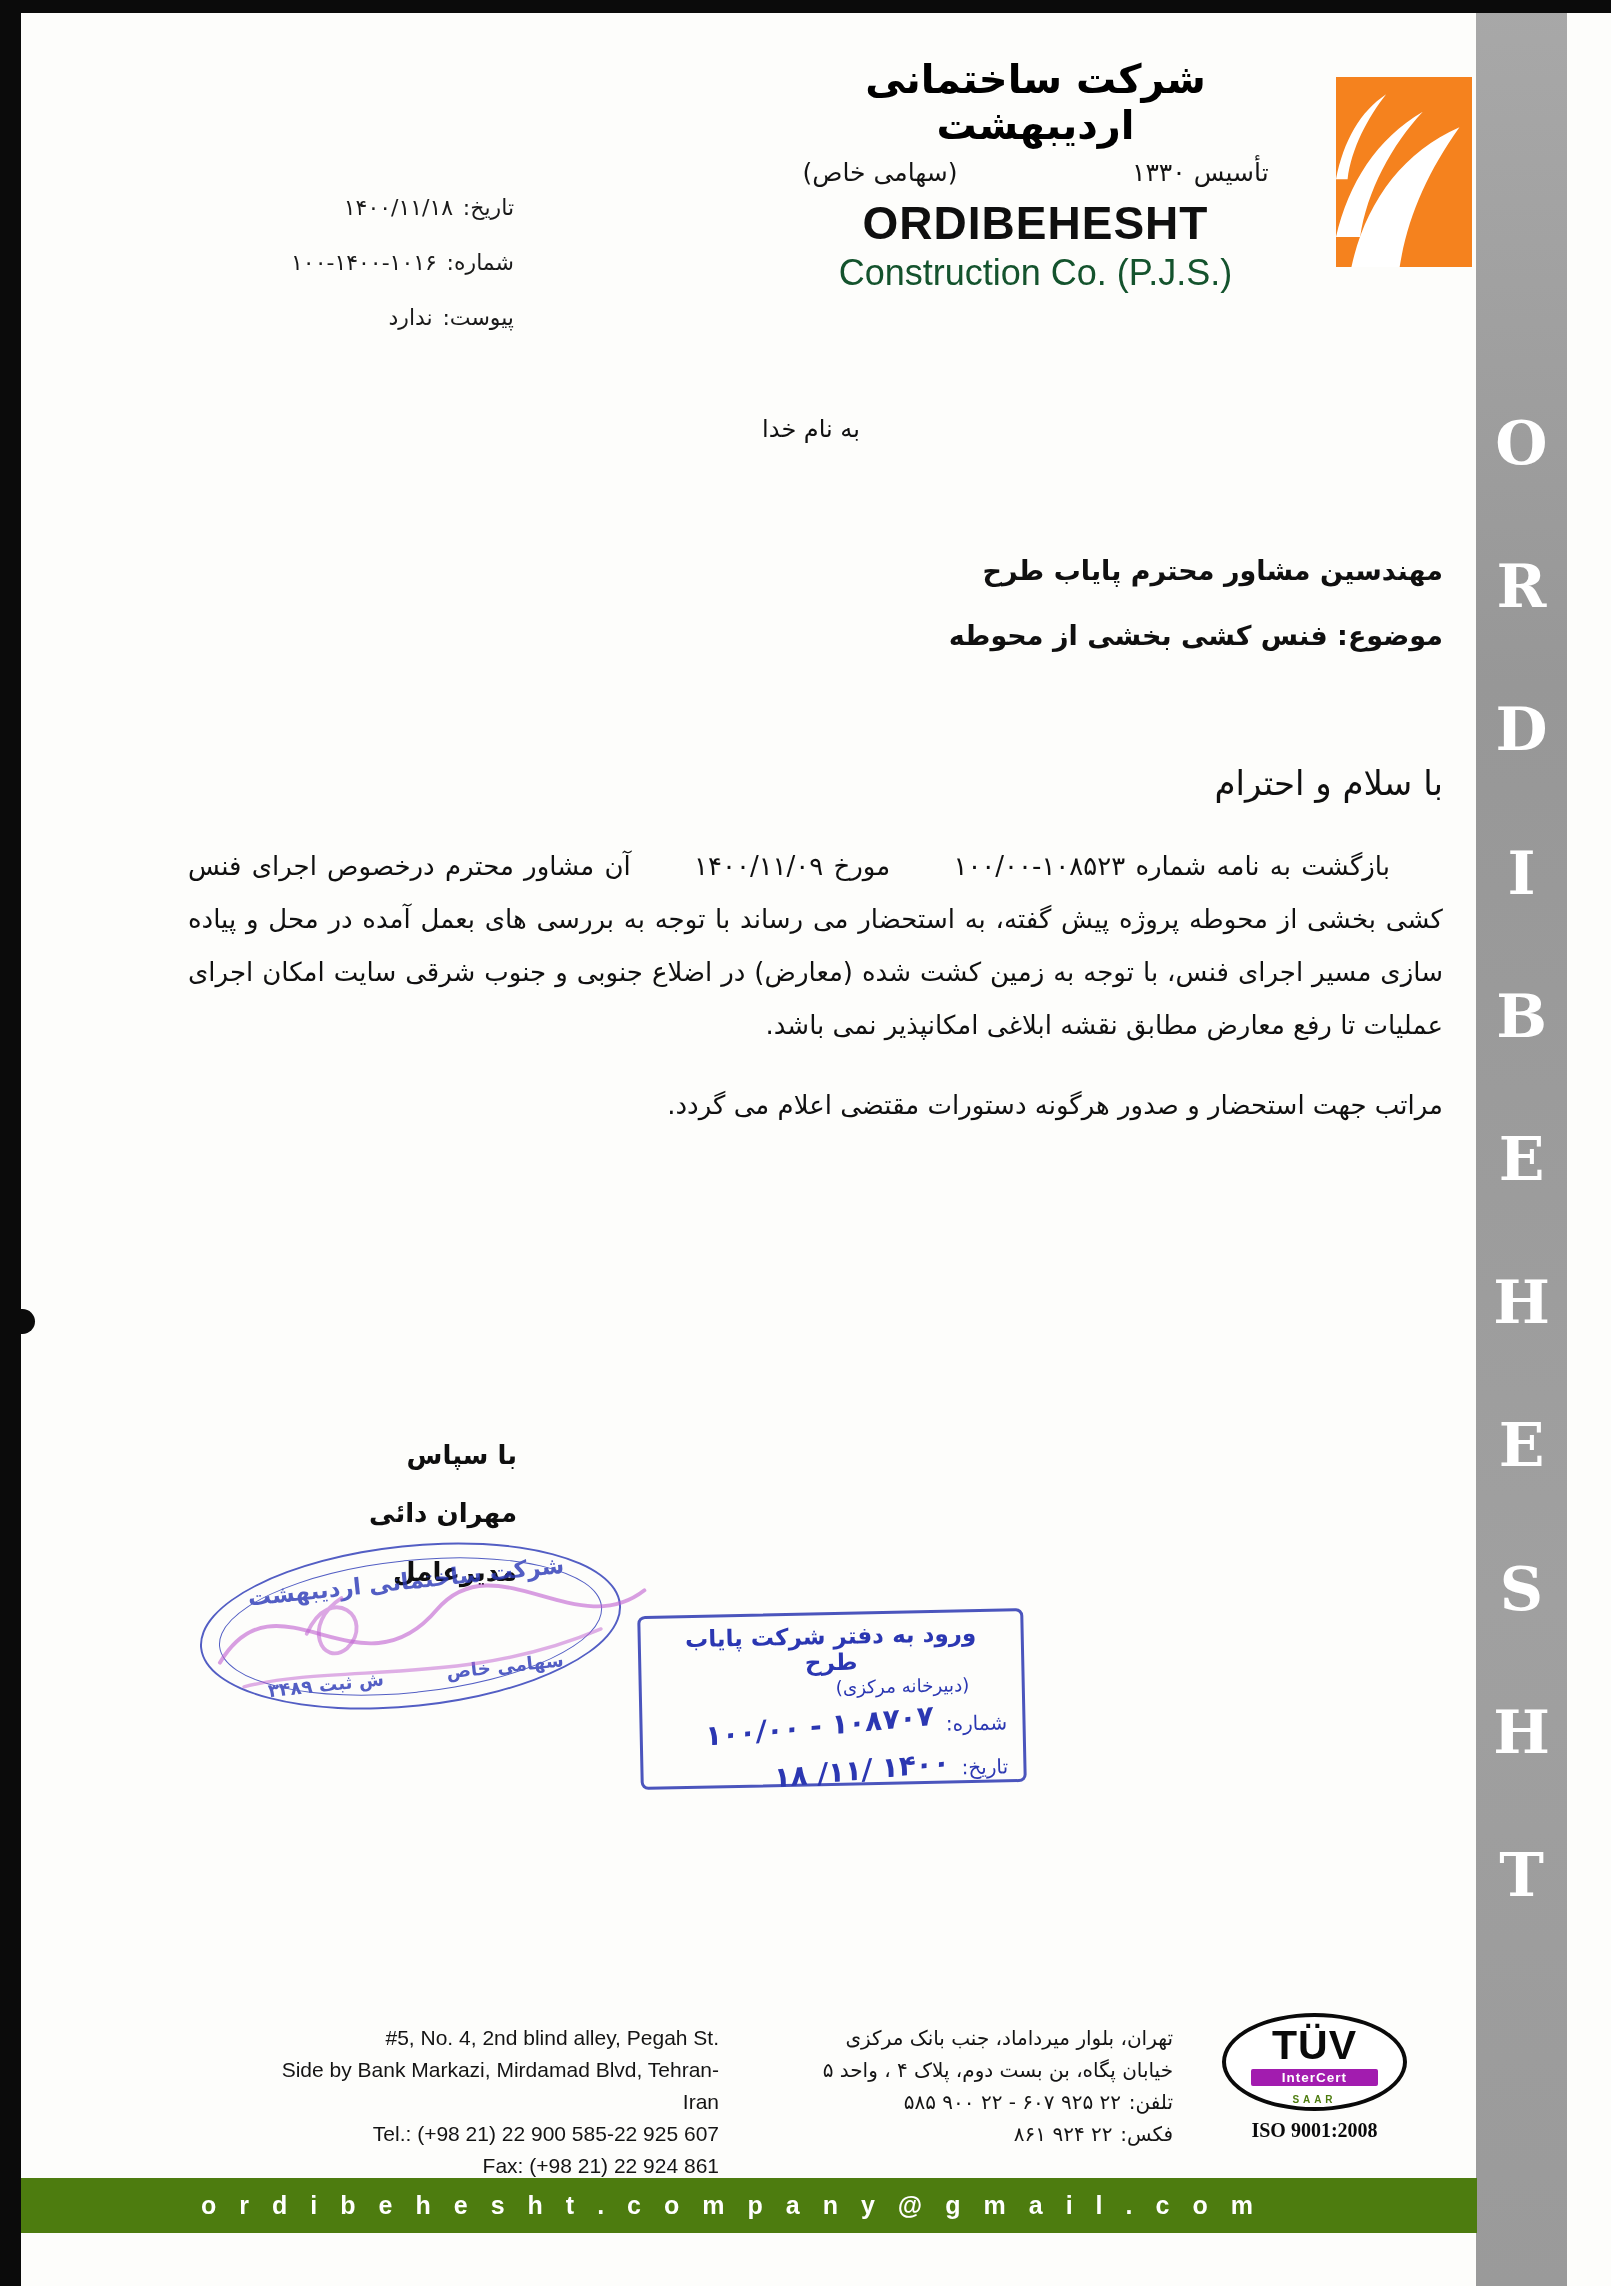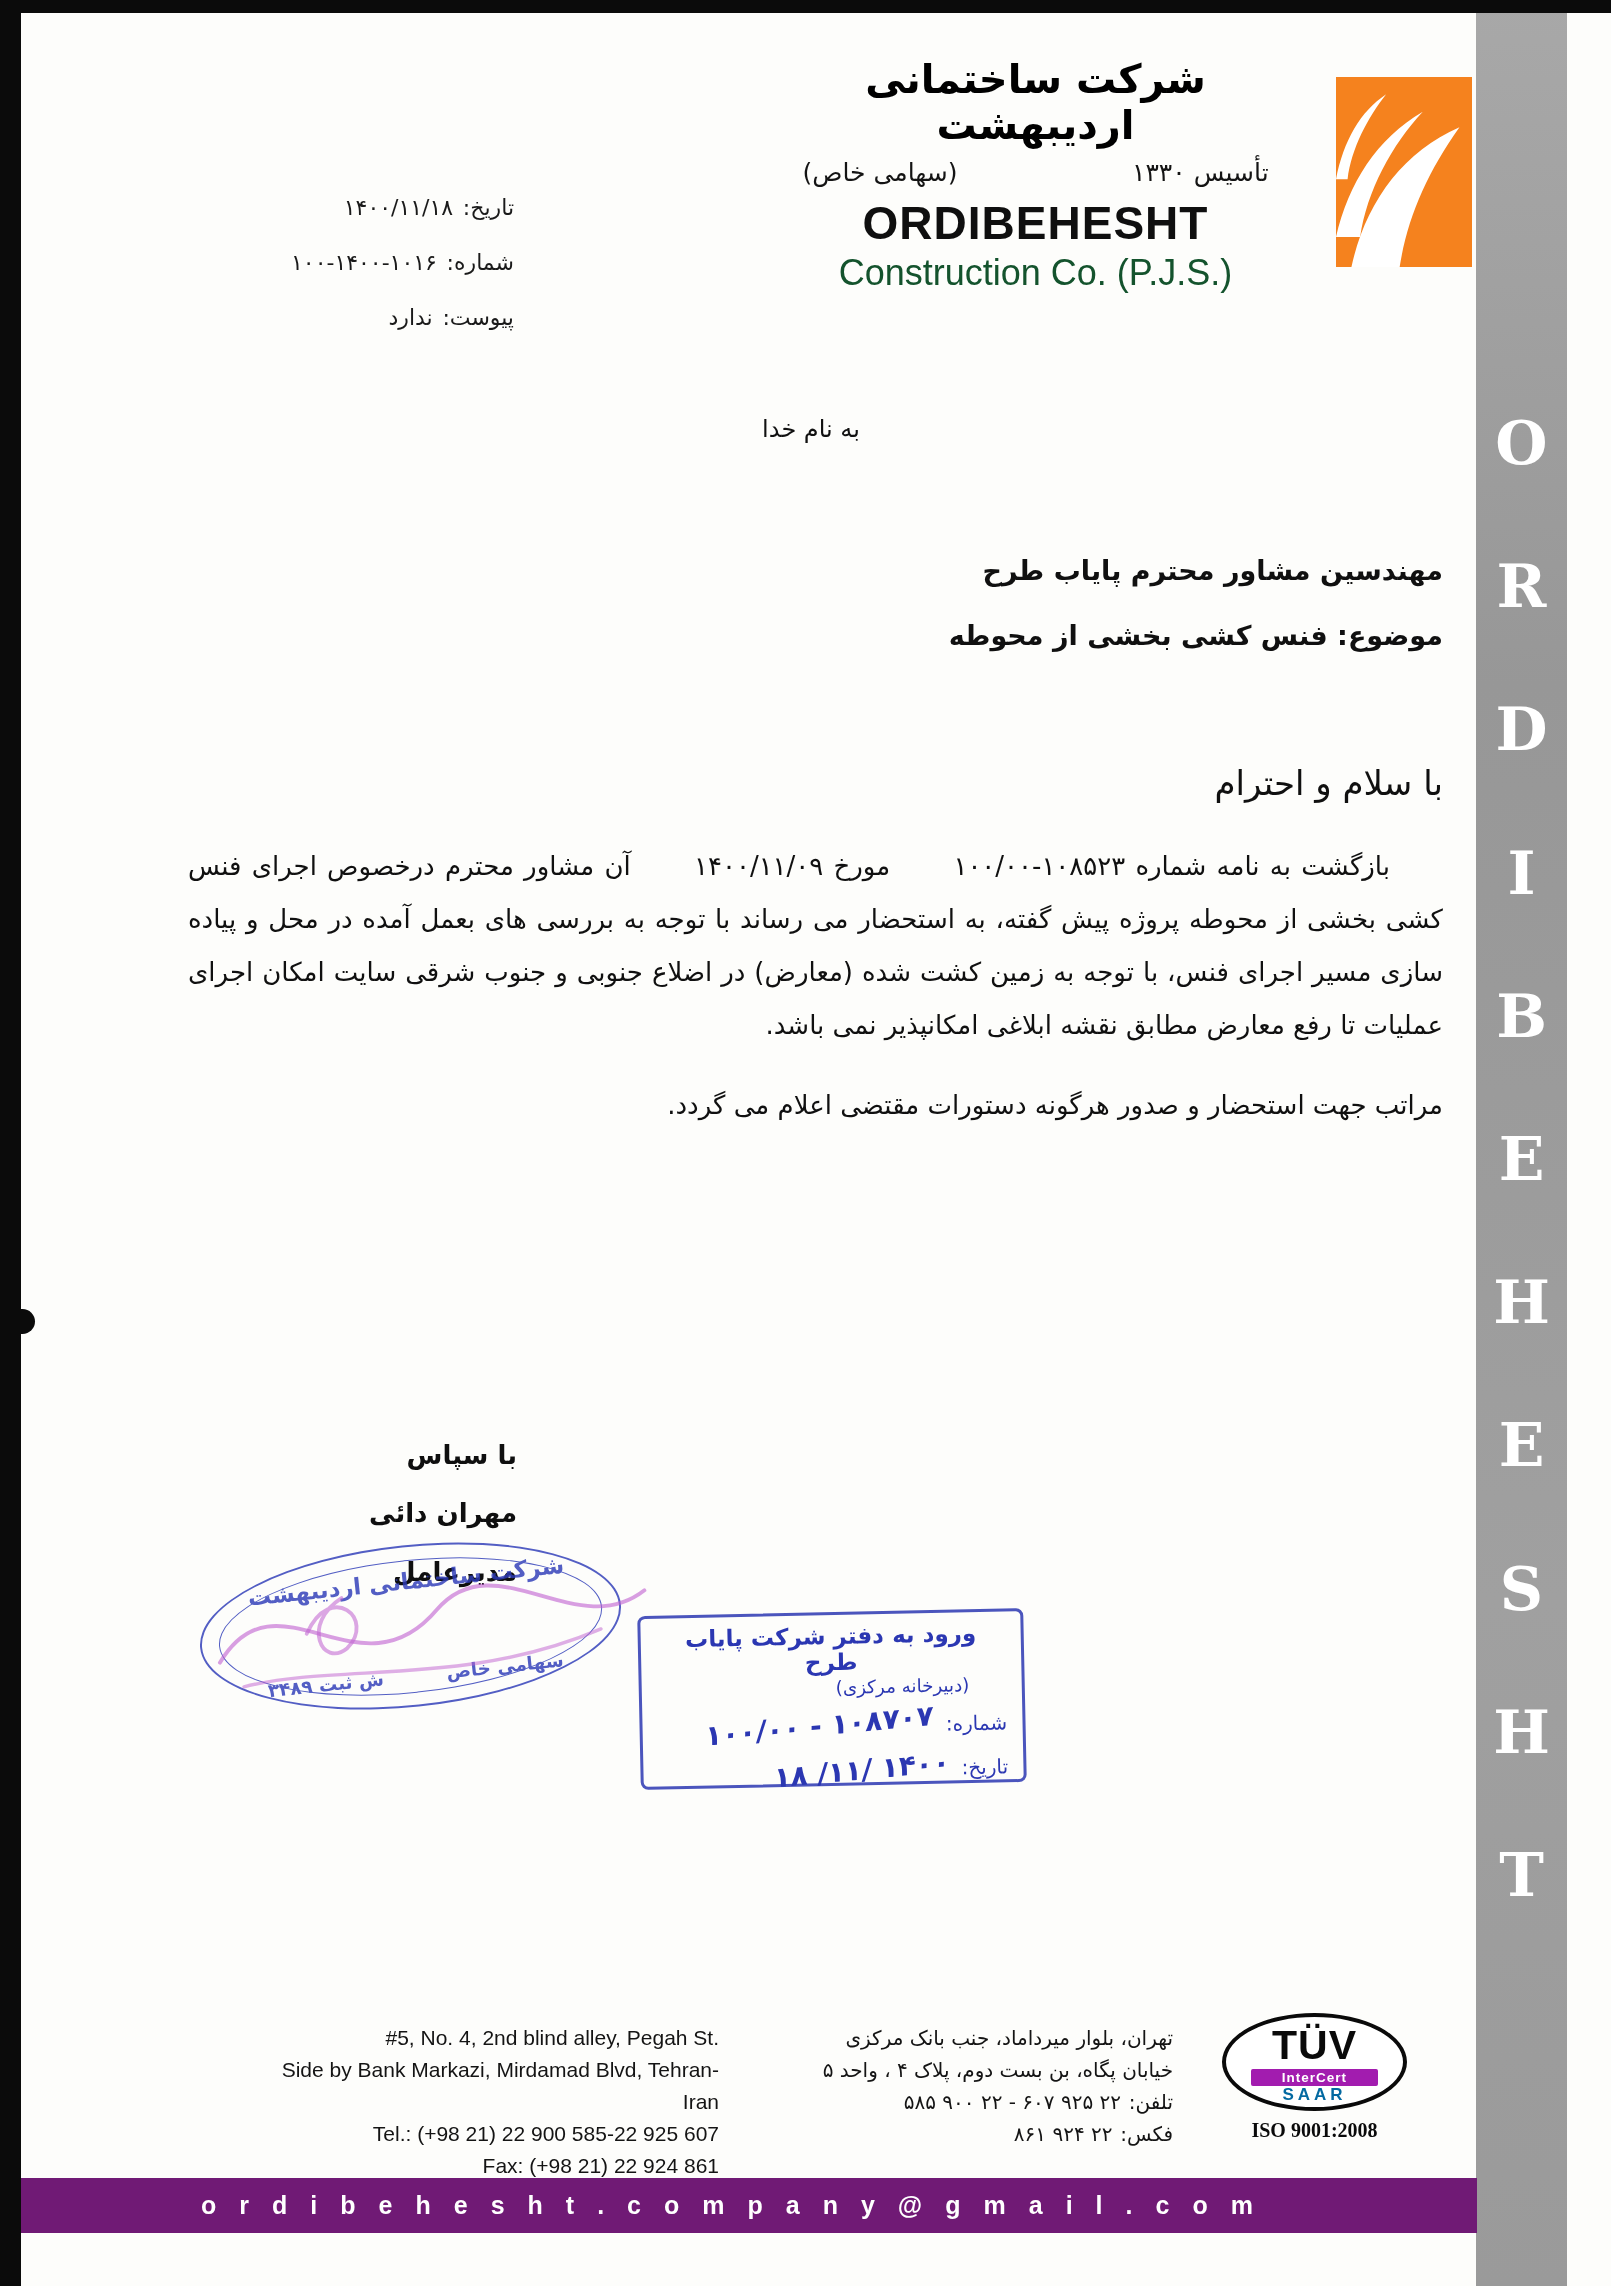--- a/index.html
+++ b/index.html
@@ -86,25 +86,25 @@
 
   .tuv { position:absolute; left:1218px; top:2013px; width:193px; text-align:center; z-index:2; }
   .tuv-oval { position:relative; width:185px; height:98px; border:4.8px solid #0a0a0a;
               border-radius:50%; background:#fff; margin:0 auto; overflow:hidden; }
   .tuv-word { font-family:"Liberation Sans", sans-serif; font-size:41px; font-weight:700;
               letter-spacing:1px; color:#0a0a0a; margin-top:4.8px; }
   .tuv-band { position:absolute; left:25px; right:25px; bottom:21px; background:#a21caf; color:#fff;
               font-family:"Liberation Sans", sans-serif; font-size:13.5px; font-weight:700;
               letter-spacing:1px; line-height:17.4px; border-radius:1.9px; }
   .tuv-saar { position:absolute; left:0; right:0; bottom:1.9px; font-family:"Liberation Sans", sans-serif;
-              font-size:17px; font-weight:700; letter-spacing:3.9px; color:#0369a1; }
+              font-size:10px; font-weight:700; letter-spacing:3.9px; color:#4d7c0f; }
   .tuv-iso  { font-family:"Liberation Serif", serif; font-size:20px; font-weight:700;
               margin-top:7.7px; color:#0a0a0a; }
 
-  .email-bar { position:absolute; left:0; top:2178px; width:1477px; height:55px; background:#701a75;
+  .email-bar { position:absolute; left:0; top:2178px; width:1477px; height:55px; background:#4d7c0f;
                display:flex; align-items:center; justify-content:center; z-index:6; }
   .email-bar span { color:#fff; font-family:"Liberation Sans", sans-serif; font-size:25px;
                     font-weight:700; letter-spacing:23px; white-space:nowrap; }
 </style>
 </head>
 <body>
 
 <div class="page">
 
   <div class="edge-top"></div>

